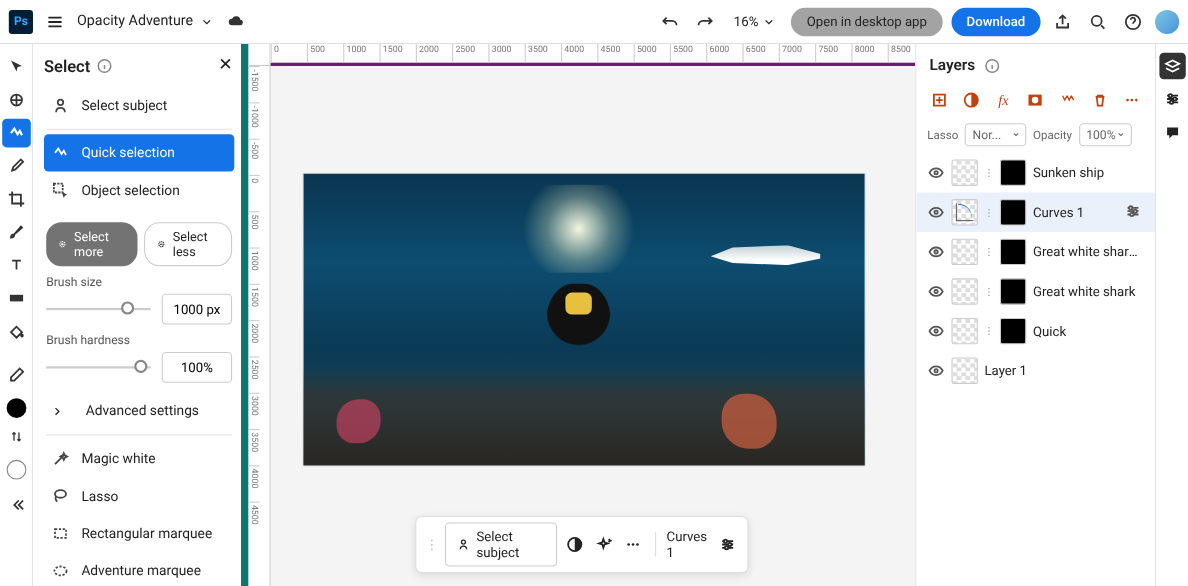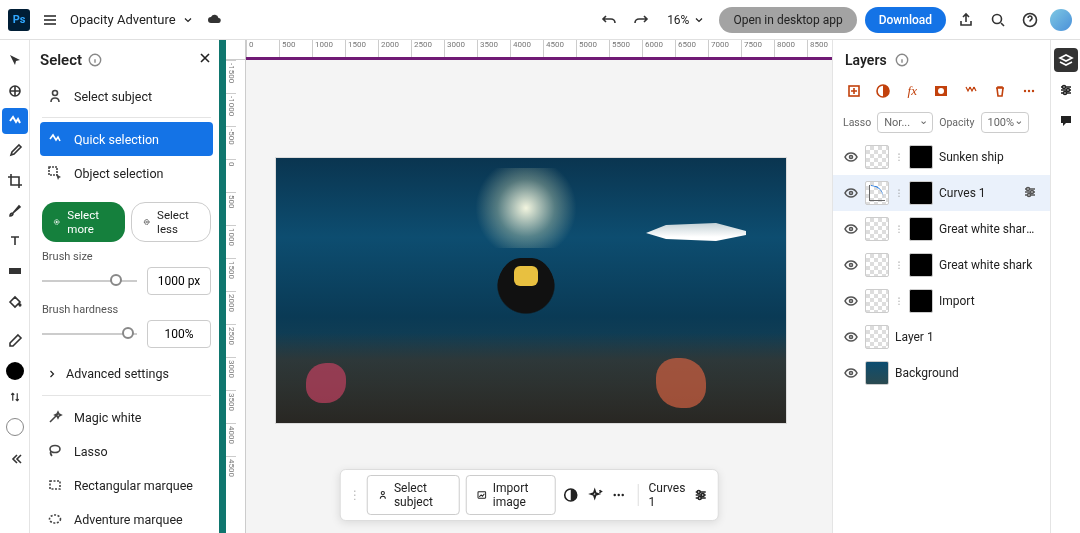--- a/index.html
+++ b/index.html
@@ -26,28 +26,28 @@
 .sp-head{display:flex;align-items:center;justify-content:space-between;margin-bottom:10px}
 .sp-title{font-size:15px;font-weight:600;display:flex;align-items:center;gap:6px}
 .sp-item{display:flex;align-items:center;gap:10px;padding:8px 6px;cursor:pointer;border-radius:4px;font-size:12.5px}
 .sp-item .ico{width:18px;height:18px;display:flex;align-items:center;justify-content:center;color:#444}
 .sp-item.active{background:#1473e6;color:#fff}
 .sp-item.active .ico{color:#fff}
 .sp-hr{border:none;border-top:1px solid #e4e4e4;margin:4px 2px}
 .qs-controls{padding:6px 2px 0}
 .qs-row{display:flex;gap:6px;margin:6px 0}
 .chip{display:flex;align-items:center;gap:6px;padding:5px 10px;border-radius:14px;font-size:11.5px;cursor:pointer}
-.chip.dark{background:#15803d;color:#fff}
+.chip.dark{background:#737373;color:#fff}
 .chip.light{background:#fff;border:1px solid #ccc}
 .qs-label{font-size:11px;color:#555;margin-top:8px}
 .slider-row{display:flex;align-items:center;gap:10px;margin:4px 0 8px}
 .slider{flex:1;height:2px;background:#ccc;position:relative}
 .slider .knob{position:absolute;width:12px;height:12px;border:2px solid #888;background:#fff;border-radius:50%;top:-6px;transform:translateX(-50%)}
 .num-input{width:64px;height:28px;border:1px solid #ccc;border-radius:4px;text-align:center;font-size:12px}
-.adv{display:flex;align-items:center;gap:8px;padding:10px 4px;cursor:pointer;font-size:12.5px}
+.adv{display:flex;align-items:center;gap:20px;padding:10px 4px;cursor:pointer;font-size:12.5px}
 .canvas-area{flex:1;position:relative;background:#f4f4f4;overflow:hidden}
 .ruler-h{position:absolute;top:0;left:20px;right:0;height:20px;background:#fff;border-bottom:3px solid #701a75;font-size:8px;color:#777;overflow:hidden;white-space:nowrap}
 .ruler-h span{display:inline-block;width:33px;text-align:left;border-left:1px solid #ccc;padding-left:2px;height:20px;line-height:10px}
 .ruler-v{position:absolute;top:20px;left:0;width:20px;bottom:0;background:#fff;border-right:1px solid #ccc;font-size:8px;color:#777}
 .ruler-v span{display:block;height:33px;border-top:1px solid #ccc;writing-mode:vertical-rl;text-align:left;padding-top:2px;line-height:10px}
 .ruler-corner{position:absolute;top:0;left:0;width:20px;height:20px;background:#fff;border-right:1px solid #ccc;border-bottom:1px solid #ccc}
 .canvas-img{position:absolute;top:118px;left:50px;width:510px;height:265px;background:linear-gradient(180deg,#0a3550 0%,#0d4d70 30%,#0a3a55 60%,#2a4a50 100%);box-shadow:0 0 0 1px rgba(0,0,0,.1)}
 .sun{position:absolute;top:10px;left:190px;width:120px;height:80px;background:radial-gradient(circle,rgba(255,255,230,.95) 0%,rgba(255,255,200,.3) 40%,transparent 70%)}
 .diver{position:absolute;top:100px;left:220px;width:60px;height:90px;background:radial-gradient(circle at 50% 30%,#111 0%,#111 40%,transparent 42%);border-radius:40% 40% 50% 50%}
 .diver::before{content:"";position:absolute;top:8px;left:18px;width:24px;height:20px;background:#e8c040;border-radius:6px}
@@ -353,27 +353,20 @@
     </div>
     <div class="bottom-bar">
       <div style="color:#bbb;cursor:grab">⋮</div>
       <div class="bb-btn">
           <svg viewBox="0 0 16 16" style="width:14px;height:14px">
             <circle cx="8" cy="5" r="2.5"></circle>
             <path d="M4 14c0-3 2-4 4-4s4 1 4 4"></path>
           </svg>
           <span>Select subject</span>
         </div>
-      <div class="bb-btn">
-          <svg viewBox="0 0 16 16" style="width:14px;height:14px">
-            <rect x="2" y="3" width="12" height="10" rx="1"></rect>
-            <path d="M4 11l3-3 2 2 3-4"></path>
-          </svg>
-          <span>Import image</span>
-        </div>
       <div class="bb-ico">
           <svg viewBox="0 0 16 16">
             <circle cx="8" cy="8" r="6"></circle>
             <path d="M8 2a6 6 0 010 12z" fill="currentColor" stroke="none"></path>
           </svg>
         </div>
       <div class="bb-ico">
           <svg viewBox="0 0 16 16">
             <path d="M8 3l1 3 3 1-3 1-1 3-1-3-3-1 3-1zM13 3l.5 1 1 .5-1 .5-.5 1"></path>
           </svg>
@@ -508,42 +501,32 @@
         <div class="layer">
           <span class="eye">
             <svg viewBox="0 0 16 16">
               <path d="M2 8s2-4 6-4 6 4 6 4-2 4-6 4-6-4-6-4z"></path>
               <circle cx="8" cy="8" r="1.5"></circle>
             </svg>
           </span>
           <span class="thumb"></span>
           <span class="link">⋮</span>
           <span class="thumb mask"></span>
-          <span class="name">Import</span>
+          <span class="name">Quick</span>
         </div>
         <div class="layer">
           <span class="eye">
             <svg viewBox="0 0 16 16">
               <path d="M2 8s2-4 6-4 6 4 6 4-2 4-6 4-6-4-6-4z"></path>
               <circle cx="8" cy="8" r="1.5"></circle>
             </svg>
           </span>
           <span class="thumb"></span>
           <span class="name">Layer 1</span>
         </div>
-        <div class="layer">
-          <span class="eye">
-            <svg viewBox="0 0 16 16">
-              <path d="M2 8s2-4 6-4 6 4 6 4-2 4-6 4-6-4-6-4z"></path>
-              <circle cx="8" cy="8" r="1.5"></circle>
-            </svg>
-          </span>
-          <span class="thumb img"></span>
-          <span class="name">Background</span>
-        </div>
       </div>
   </div>
 
   <div class="right-rail">
     <div class="rail-ico active">
         <svg viewBox="0 0 16 16" style="stroke:#fff">
           <path d="M2 6l6-3 6 3-6 3zM2 10l6 3 6-3"></path>
         </svg>
       </div>
     <div class="rail-ico">

